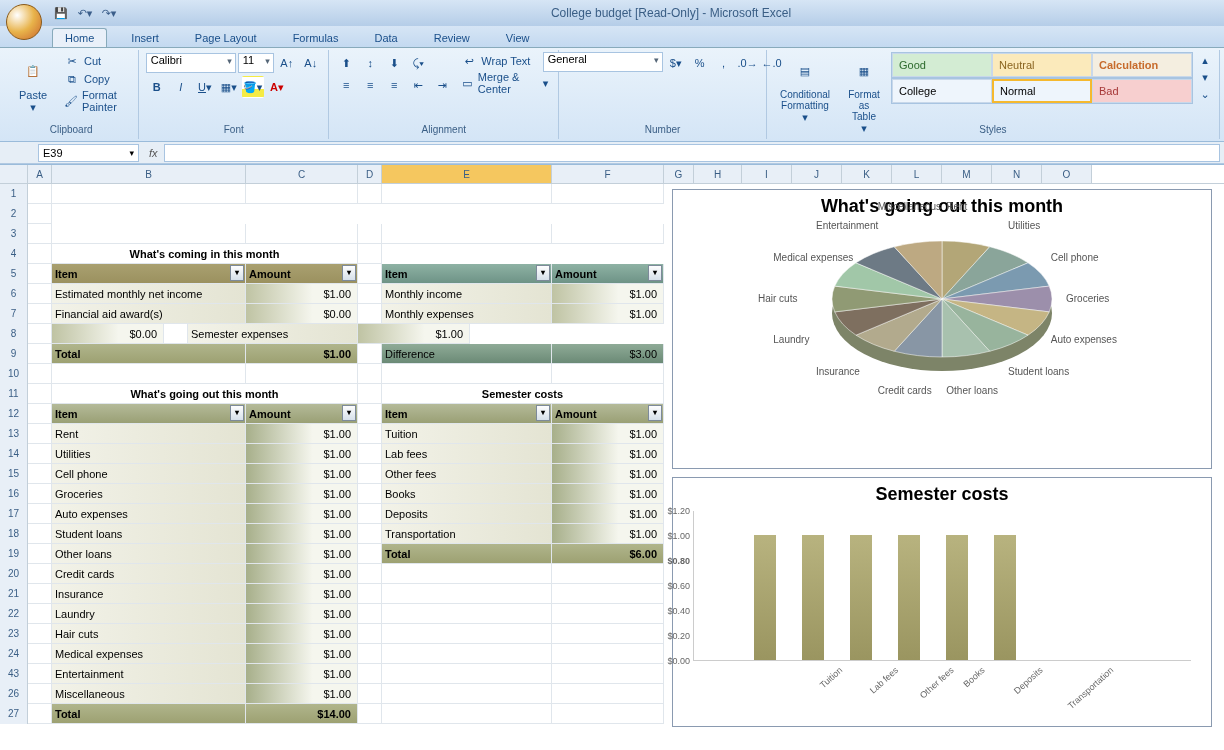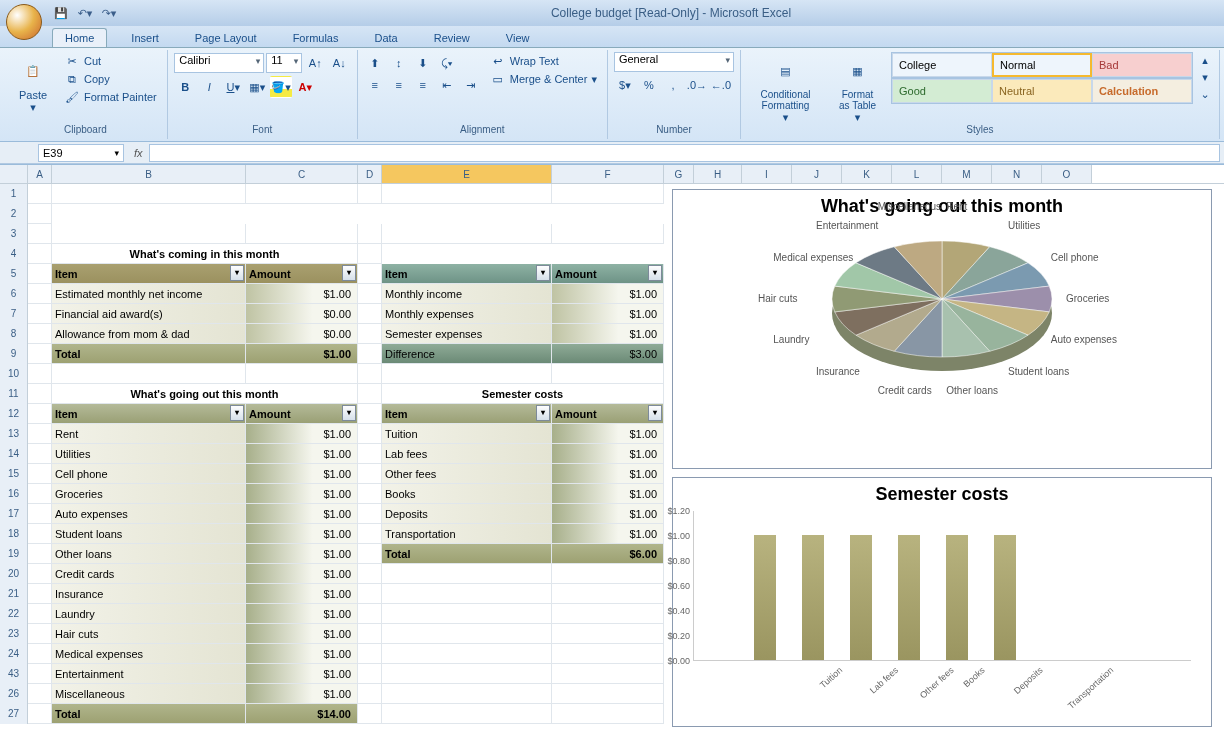--- a/index.html
+++ b/index.html
@@ -22,21 +22,21 @@
 .btn-sm .mini{width:16px;height:16px;display:inline-flex;align-items:center;justify-content:center}
 .vstack{display:flex;flex-direction:column;gap:0}
 .hstack{display:flex;gap:2px;align-items:center}
 .combo{border:1px solid #a8c4e1;background:#fff;height:20px;padding:0 16px 0 4px;font-size:11px;position:relative}
 .combo::after{content:"\25BE";position:absolute;right:3px;top:2px;font-size:9px;color:#567}
 .iconbtn{width:22px;height:22px;border:1px solid transparent;display:inline-flex;align-items:center;justify-content:center;color:#1a4f8a;border-radius:2px}
 .style-gal{display:flex;border:1px solid #a8c4e1;background:#eef5fc}
 .style-cell{width:100px;height:24px;border:1px solid #c8d8ea;padding:2px 6px;font-size:11px;display:flex;align-items:center}
 .style-cell.sel{border:2px solid #f5b92f}
 .fx-bar{height:22px;background:#e6eef6;border-bottom:1px solid #b1c9e2;display:flex;align-items:center}
-.namebox{width:86px;border:1px solid #a8c4e1;background:#fff;height:18px;margin:0 4px 0 38px;padding:1px 4px;display:flex;align-items:center;justify-content:space-between}
+.namebox{width:101px;border:1px solid #a8c4e1;background:#fff;height:18px;margin:0 4px 0 38px;padding:1px 4px;display:flex;align-items:center;justify-content:space-between}
 .fx{margin:0 6px;font-style:italic;color:#555}
 .sheet{position:relative;background:#fff;height:586px;border-top:1px solid #9abbda}
 .colhdrs{display:flex;height:19px;border-bottom:1px solid #c3cfd9}
 .rowhdr{width:28px;background:#e8eff7;border-right:1px solid #c3cfd9;text-align:center;color:#3a5e85;font-size:10px;line-height:19px;flex-shrink:0}
 .colhdr{background:#e8eff7;border-right:1px solid #c3cfd9;text-align:center;color:#3a5e85;font-size:10px;line-height:19px}
 .colhdr.sel{background:#f5c75f}
 .rows{display:flex;flex-direction:column}
 .row{display:flex;height:20px}
 .cell{border-right:1px solid #e0e6ec;border-bottom:1px solid #e0e6ec;padding:1px 3px;font-size:11px;line-height:18px;white-space:nowrap;overflow:visible}
 .cw-A{width:24px}.cw-B{width:194px}.cw-C{width:112px}.cw-D{width:24px}.cw-E{width:170px}.cw-F{width:112px}.cw-G{width:30px}.cw-H{width:48px}.cw-I{width:50px}.cw-J{width:50px}.cw-K{width:50px}.cw-L{width:50px}.cw-M{width:50px}.cw-N{width:50px}.cw-O{width:50px}
@@ -154,47 +154,47 @@
             <span class="mini">↩</span>
             <span>Wrap Text</span>
           </div>
         <div class="btn-sm"><span class="mini">▭</span><span>Merge &amp; Center</span>▾</div>
       </div>
     </div>
     <div class="group-label">Alignment</div>
   </div>
 
   <div class="group" style="min-width:130px">
-    <div class="grp-body" style="flex-direction:column;gap:2px">
+    <div class="grp-body" style="flex-direction:row;gap:2px">
       <div class="combo" style="width:120px">General</div>
       <div class="hstack">
         <span class="iconbtn">$▾</span>
         <span class="iconbtn">%</span>
         <span class="iconbtn">,</span>
         <span class="iconbtn">.0→</span>
         <span class="iconbtn">←.0</span>
       </div>
     </div>
     <div class="group-label">Number</div>
   </div>
 
   <div class="group" style="flex:1">
     <div class="grp-body">
       <div class="btn-lg"><span class="icon">▤</span><span style="font-size:10px;text-align:center">Conditional Formatting</span>▾</div>
       <div class="btn-lg"><span class="icon">▦</span><span style="font-size:10px;text-align:center">Format as Table</span>▾</div>
       <div class="vstack">
         <div class="style-gal">
+          <div class="style-cell" style="background:#d3ecd3;color:#2d6a2d">Good</div>
+          <div class="style-cell" style="background:#fbeabb;color:#8a6520">Neutral</div>
+          <div class="style-cell" style="background:#f4eee0;color:#c76b2c;font-weight:bold">Calculation</div>
+        </div>
+        <div class="style-gal">
           <div class="style-cell">College</div>
           <div class="style-cell sel">Normal</div>
           <div class="style-cell" style="background:#f7cfcf;color:#a63838">Bad</div>
-        </div>
-        <div class="style-gal">
-          <div class="style-cell" style="background:#d3ecd3;color:#2d6a2d">Good</div>
-          <div class="style-cell" style="background:#fbeabb;color:#8a6520">Neutral</div>
-          <div class="style-cell" style="background:#f4eee0;color:#c76b2c;font-weight:bold">Calculation</div>
         </div>
       </div>
       <div class="vstack" style="gap:1px">
         <span class="iconbtn" style="width:16px;height:16px">▴</span>
         <span class="iconbtn" style="width:16px;height:16px">▾</span>
         <span class="iconbtn" style="width:16px;height:16px">⌄</span>
       </div>
     </div>
     <div class="group-label">Styles</div>
   </div>
@@ -280,21 +280,20 @@
         <div class="cell cw-A"></div>
         <div class="cell cw-B td-item">Financial aid award(s)</div>
         <div class="cell cw-C td-amt td-grad">$0.00</div>
         <div class="cell cw-D"></div>
         <div class="cell cw-E td-item">Monthly expenses</div>
         <div class="cell cw-F td-amt td-grad">$1.00</div>
       </div>
       <div class="row">
         <div class="rowhdr">8</div>
         <div class="cell cw-A"></div>
-        <div class="cell cw-B td-item">Allowance from mom &amp; dad</div>
         <div class="cell cw-C td-amt td-grad">$0.00</div>
         <div class="cell cw-D"></div>
         <div class="cell cw-E td-item">Semester expenses</div>
         <div class="cell cw-F td-amt td-grad">$1.00</div>
       </div>
       <div class="row">
         <div class="rowhdr">9</div>
         <div class="cell cw-A"></div>
         <div class="cell cw-B total-row">Total</div>
         <div class="cell cw-C total-row td-amt">$1.00</div>
@@ -505,21 +504,21 @@
     </div>
   </div>
 
   <div id="bar" class="chart-box">
     <div class="chart-title">Semester costs</div>
     <div class="barplot" id="barplot">
         <div class="ytick" style="bottom: -6px;">$0.00</div>
         <div class="ytick" style="bottom: 19px;">$0.20</div>
         <div class="ytick" style="bottom: 44px;">$0.40</div>
         <div class="ytick" style="bottom: 69px;">$0.60</div>
-        <div class="ytick" style="bottom: 94px;">$0.80</div>
+        <div class="ytick" style="bottom: 94px; font-weight: bold;">$0.80</div>
         <div class="ytick" style="bottom: 119px;">$1.00</div>
         <div class="ytick" style="bottom: 144px; text-align: right;">$1.20</div>
         <div class="bar" style="height: 125px;"></div>
         <div class="bar" style="height: 125px;"></div>
         <div class="bar" style="height: 125px;"></div>
         <div class="bar" style="height: 125px;"></div>
         <div class="bar" style="height: 125px;"></div>
         <div class="bar" style="height: 125px;"></div>
       </div>
     <div id="barx" style="position:relative;height:50px;margin:0 20px 0 80px">

